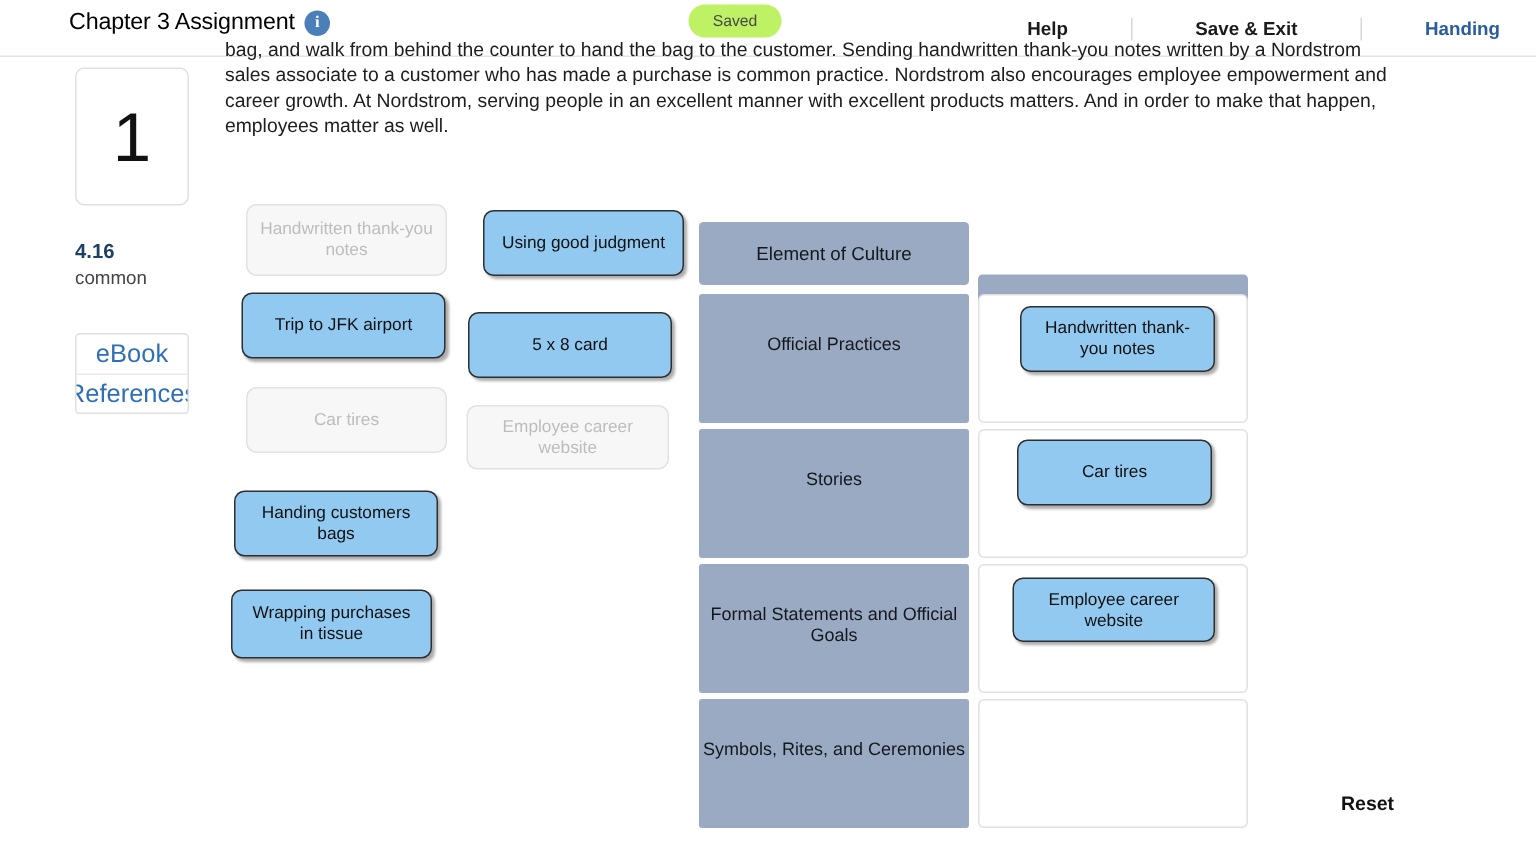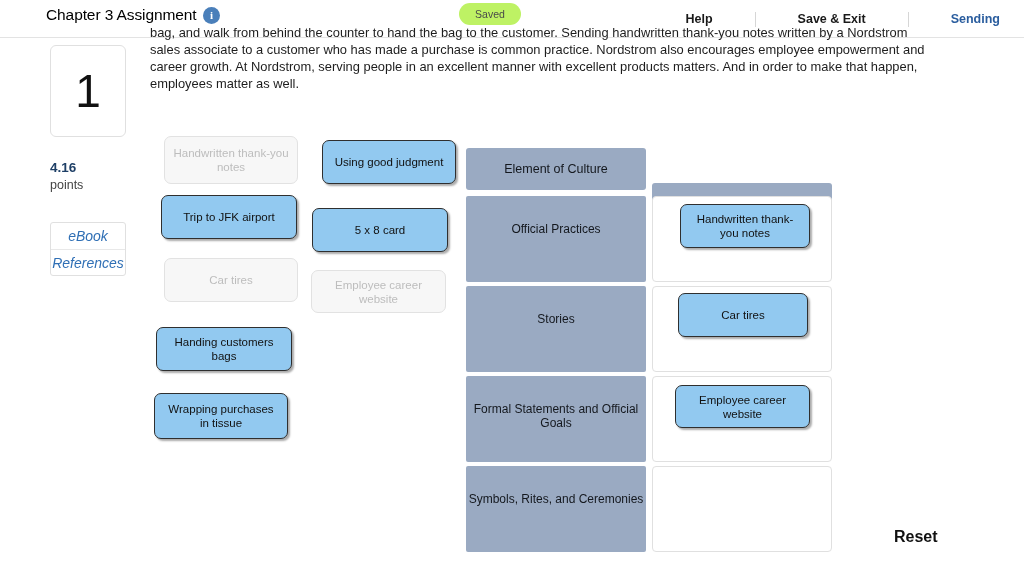--- a/index.html
+++ b/index.html
@@ -70,21 +70,21 @@
   }
   .rail-links {
     position: absolute; left: 50px; top: 222px;
     width: 76px;
     border: 1px solid #e0e0e0; border-radius: 3px;
     background: #ffffff;
     overflow: hidden;
   }
   .rail-link {
     height: 26px; display: flex; align-items: center; justify-content: center;
-    font-size: 14px; color: #2f6fb5; cursor: pointer; font-style: italic;
+    font-size: 17px; color: #2f6fb5; cursor: pointer;
   }
   .rail-link + .rail-link { border-top: 1px solid #e8e8e8; }
 
   
   .passage {
     position: absolute; left: 150px; top: 24px;
     width: 782px;
     font-size: 12.9px; line-height: 17px; color: #1d1d1d;
   }
   .passage .clipped-line {
@@ -155,47 +155,47 @@
     box-shadow: 2px 2px 2px rgba(0,0,0,0.33);
     display: flex; align-items: center; justify-content: center;
     text-align: center;
     font-size: 11.5px; line-height: 14px; color: #111111;
     padding: 3px 7px;
     cursor: grab; user-select: none;
   }
 
   .reset-button {
     position: absolute; left: 894px; top: 528px;
-    font-size: 16px; font-weight: 700; color: #111111;
+    font-size: 13px; font-weight: 700; color: #111111;
     cursor: pointer;
   }
 </style>
 </head>
 <body>
 
 <div class="app-header"></div>
 
 <div class="assignment-title">Chapter 3 Assignment</div>
 
 <div class="info-icon">i</div>
 
 <div class="saved-pill">Saved</div>
 
 <div class="header-actions">
   <div class="hdr-btn">Help</div>
   <div class="hdr-sep"></div>
   <div class="hdr-btn">Save &amp; Exit</div>
   <div class="hdr-sep"></div>
-  <div class="hdr-btn submit">Sending</div>
+  <div class="hdr-btn submit">Handing</div>
 </div>
 
 <div class="q-number-box">1</div>
 
 <div class="points-value">4.16</div>
-<div class="points-label">points</div>
+<div class="points-label">common</div>
 
 <div class="rail-links">
   <div class="rail-link">eBook</div>
   <div class="rail-link">References</div>
 </div>
 
 <div class="passage">
   <div>bag, and walk from behind the counter to hand the bag to the customer. Sending handwritten thank-you notes written by a Nordstrom sales associate to a customer who has made a purchase is common practice. Nordstrom also encourages employee empowerment and career growth. At Nordstrom, serving people in an excellent manner with excellent products matters. And in order to make that happen, employees matter as well.</div>
 </div>
 

